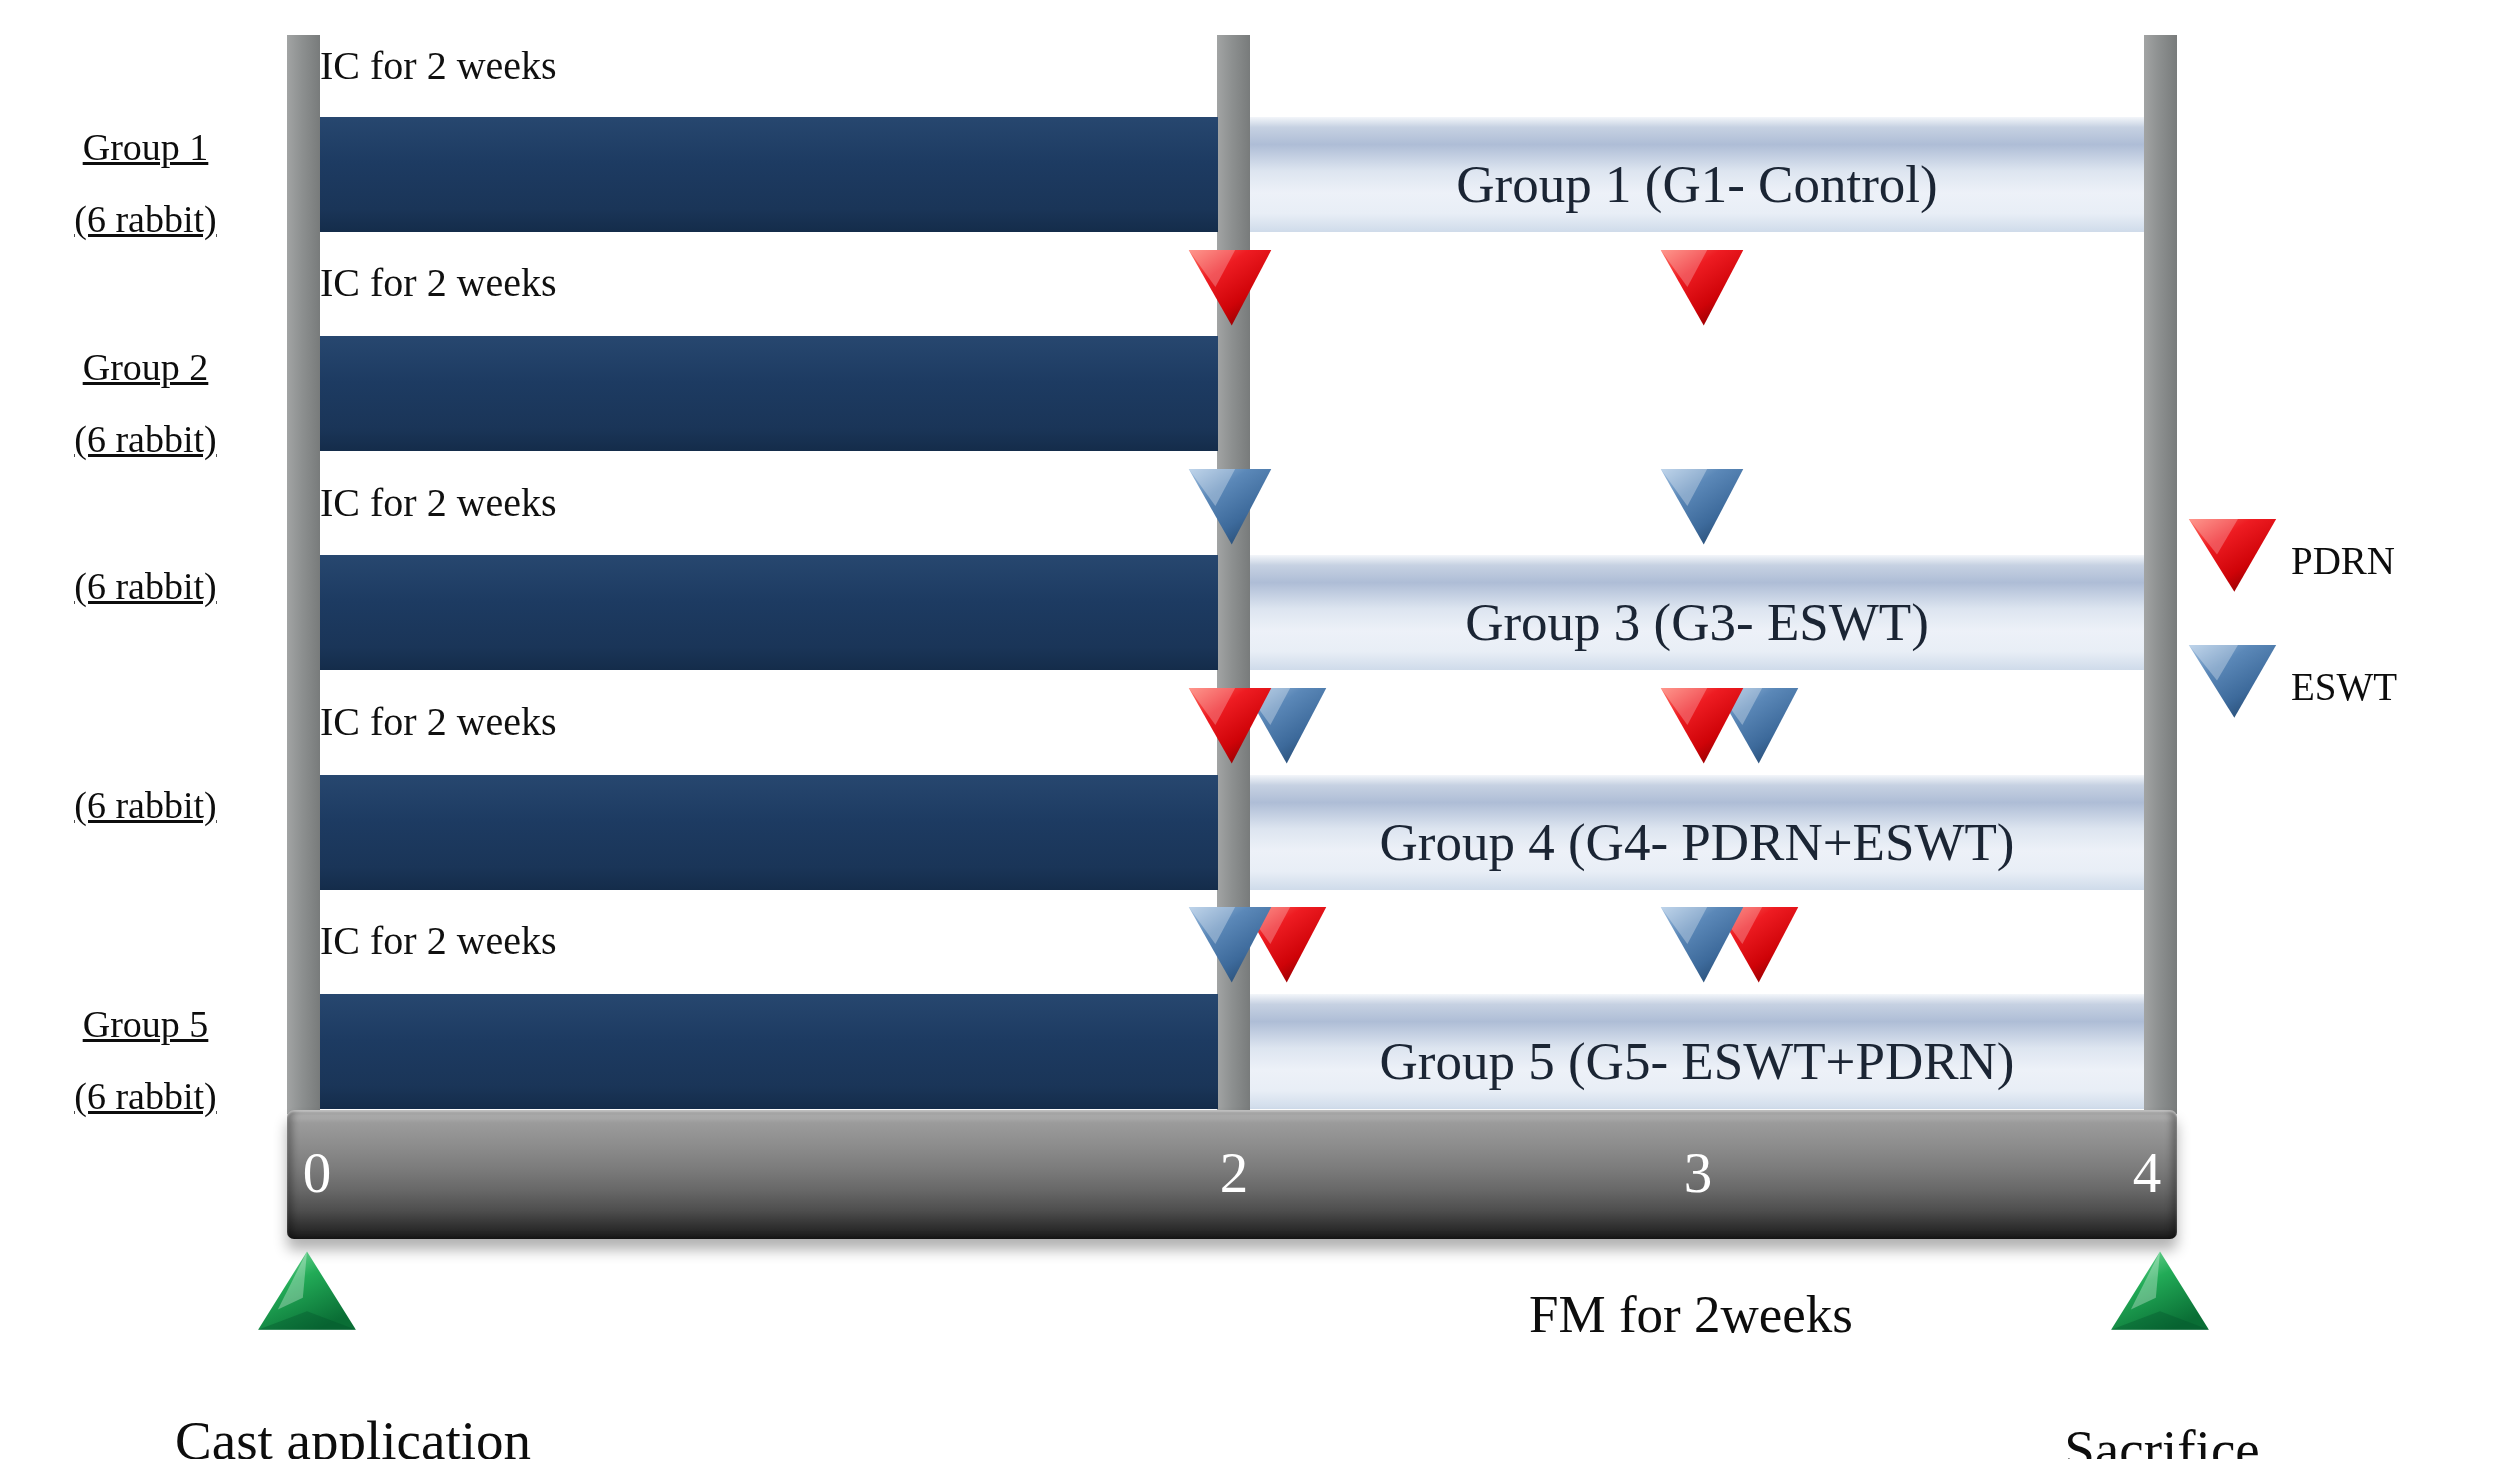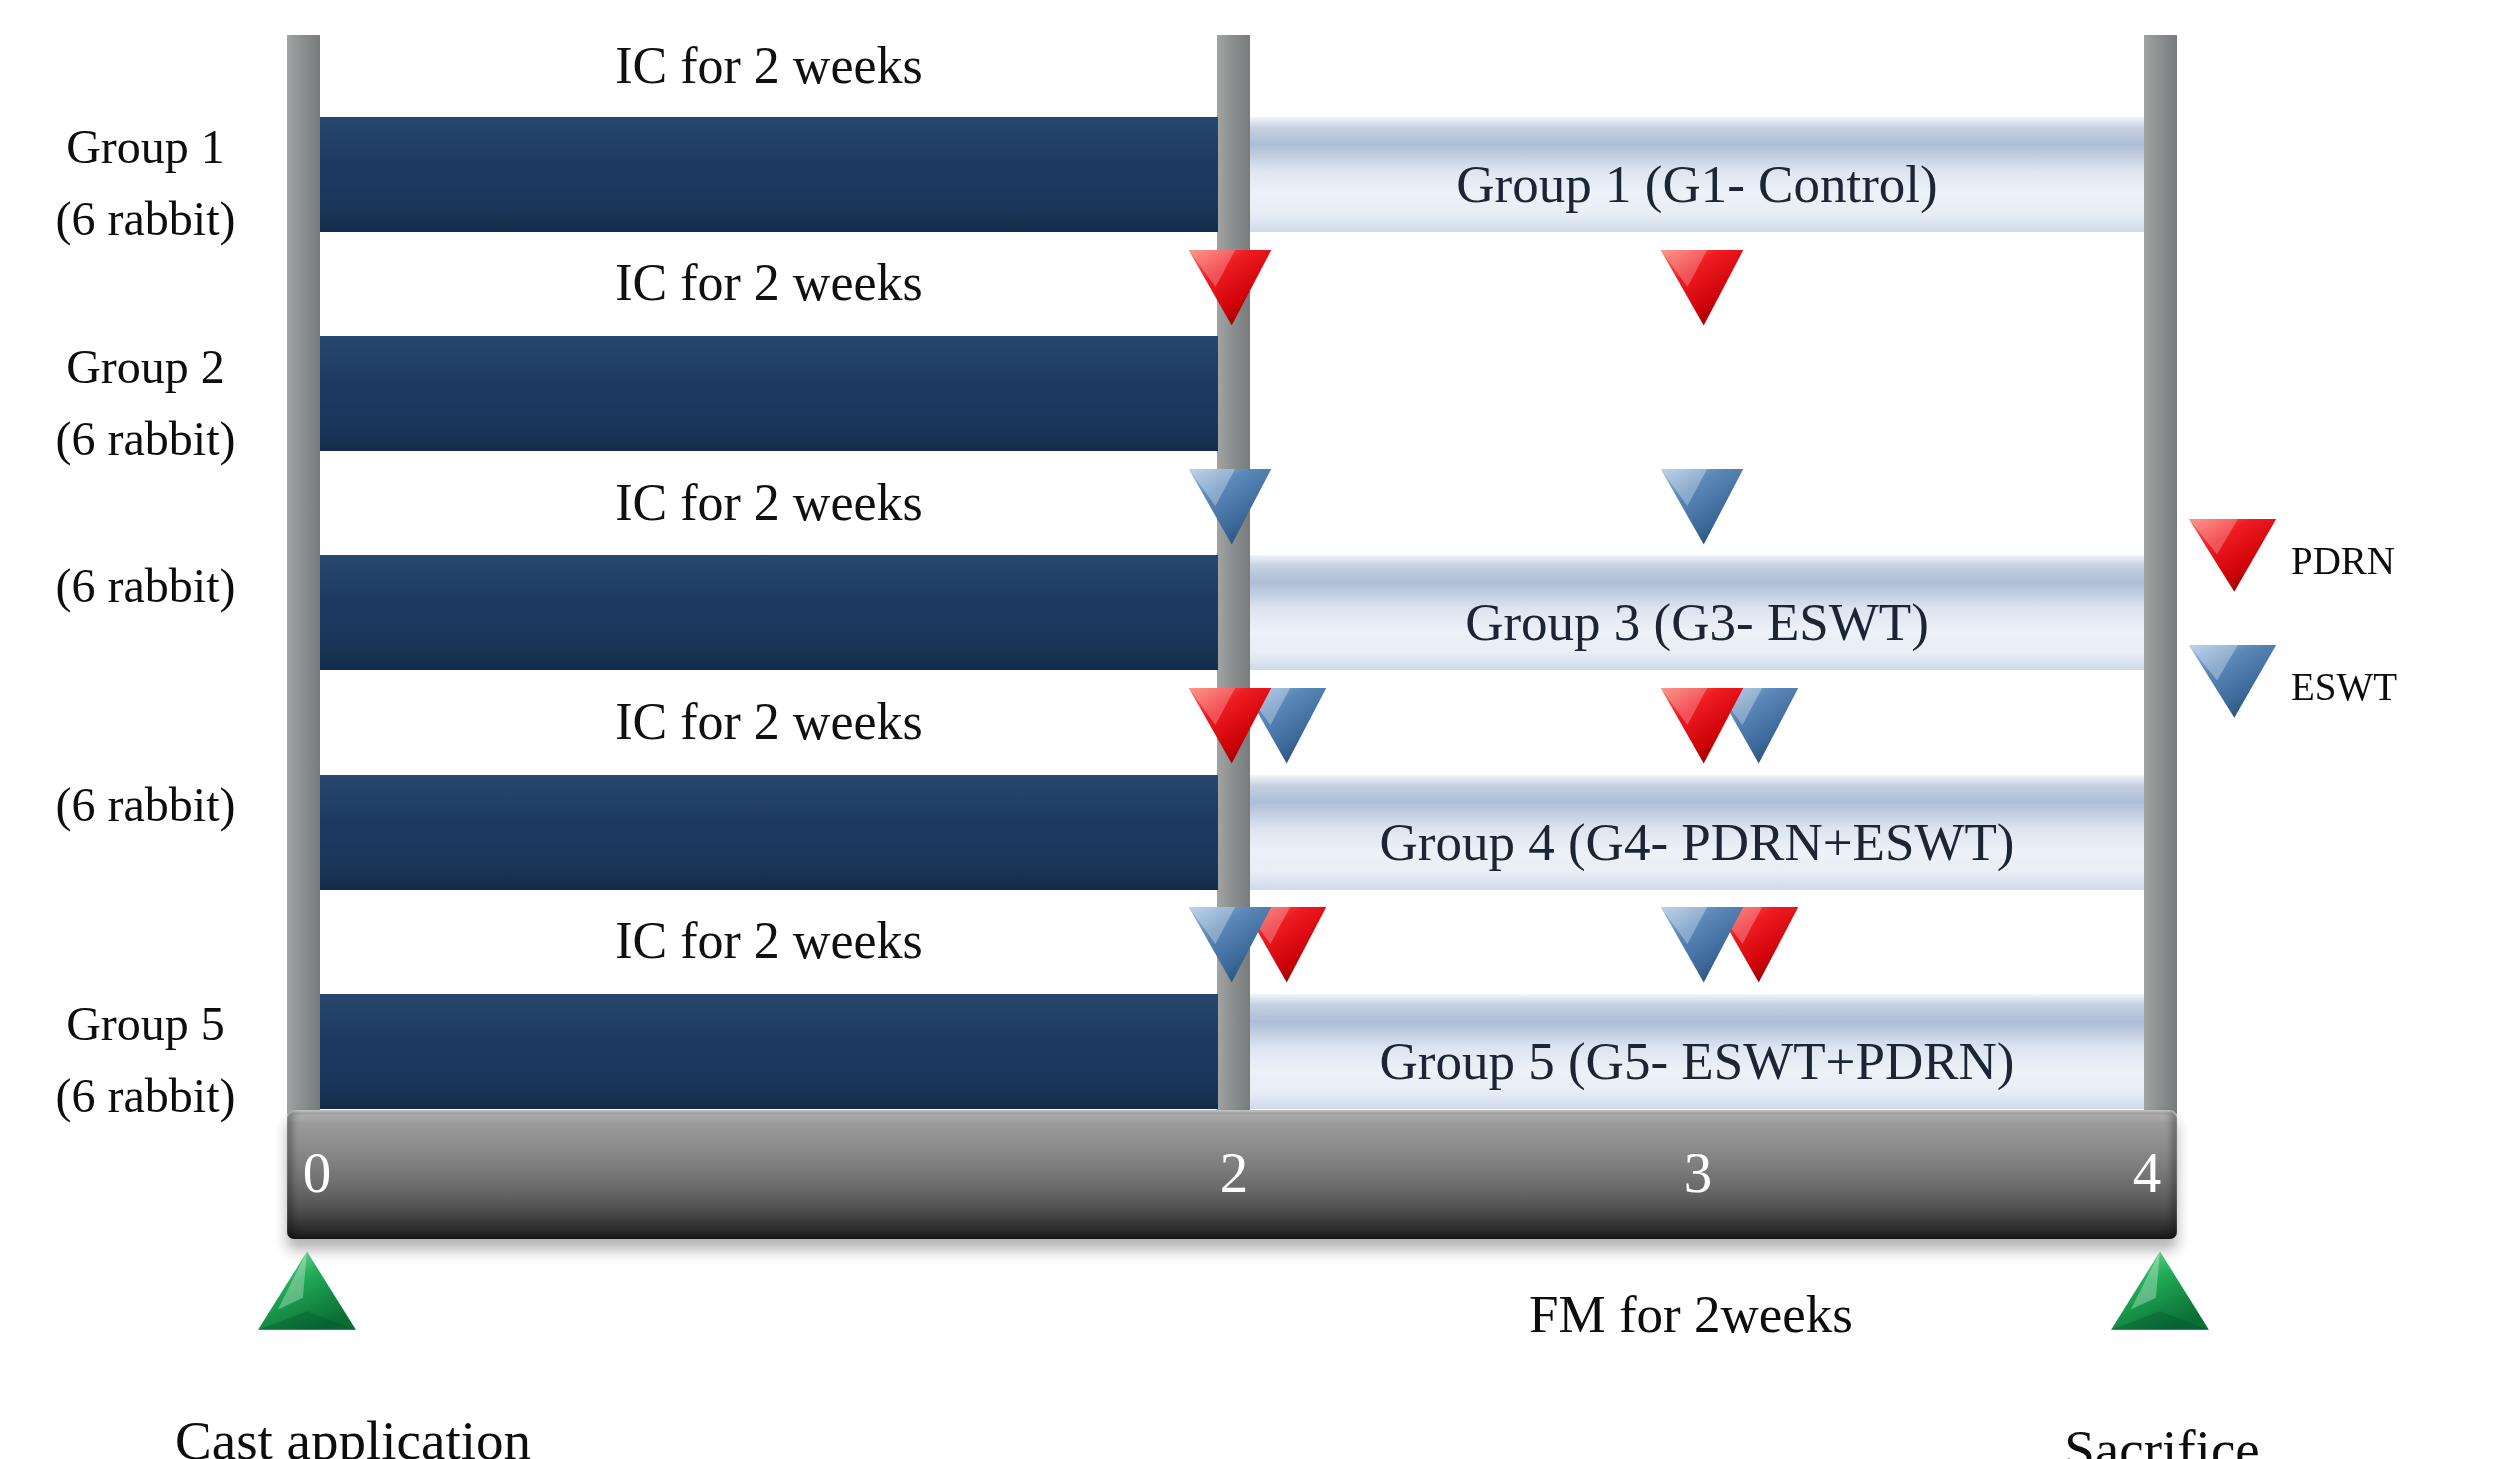--- a/index.html
+++ b/index.html
@@ -30,26 +30,26 @@
     background:linear-gradient(180deg,#f3f6fa 0%,#c6d1e2 9%,#aebdd6 24%,#dde5f0 47%,#edf1f8 66%,#e8eef6 84%,#cfdbea 100%);
     display:flex;align-items:center;justify-content:center;
   }
   .lite .bar-label{
     padding-top:18px;
     font-size:53px;color:#1b2534;white-space:nowrap;
   }
   
   .lgroup{
     position:absolute;left:7px;width:277px;height:144px;
-    text-align:center;font-size:48px;line-height:72px;color:#0d0d0d;
+    text-align:center;font-size:38px;line-height:72px;color:#0d0d0d;text-decoration:underline;
   }
   
   .ic{
     position:absolute;left:320px;width:898px;height:66px;
-    text-align:center;font-size:52px;line-height:66px;color:#101010;white-space:nowrap;
+    text-align:left;font-size:40px;line-height:66px;color:#101010;white-space:nowrap;
   }
   
   .mk{position:absolute;width:86px;height:82px;}
   .mk.back{z-index:4;}
   .mk.front{z-index:5;}
   
   .timeline{
     position:absolute;left:287px;top:1110px;width:1890px;height:129px;
     border-radius:7px;
     background:linear-gradient(180deg,#bcbcbc 0%,#9b9b9b 10%,#8c8c8c 28%,#7c7c7c 45%,#686868 62%,#4e4e4e 78%,#313131 90%,#1c1c1c 100%);

